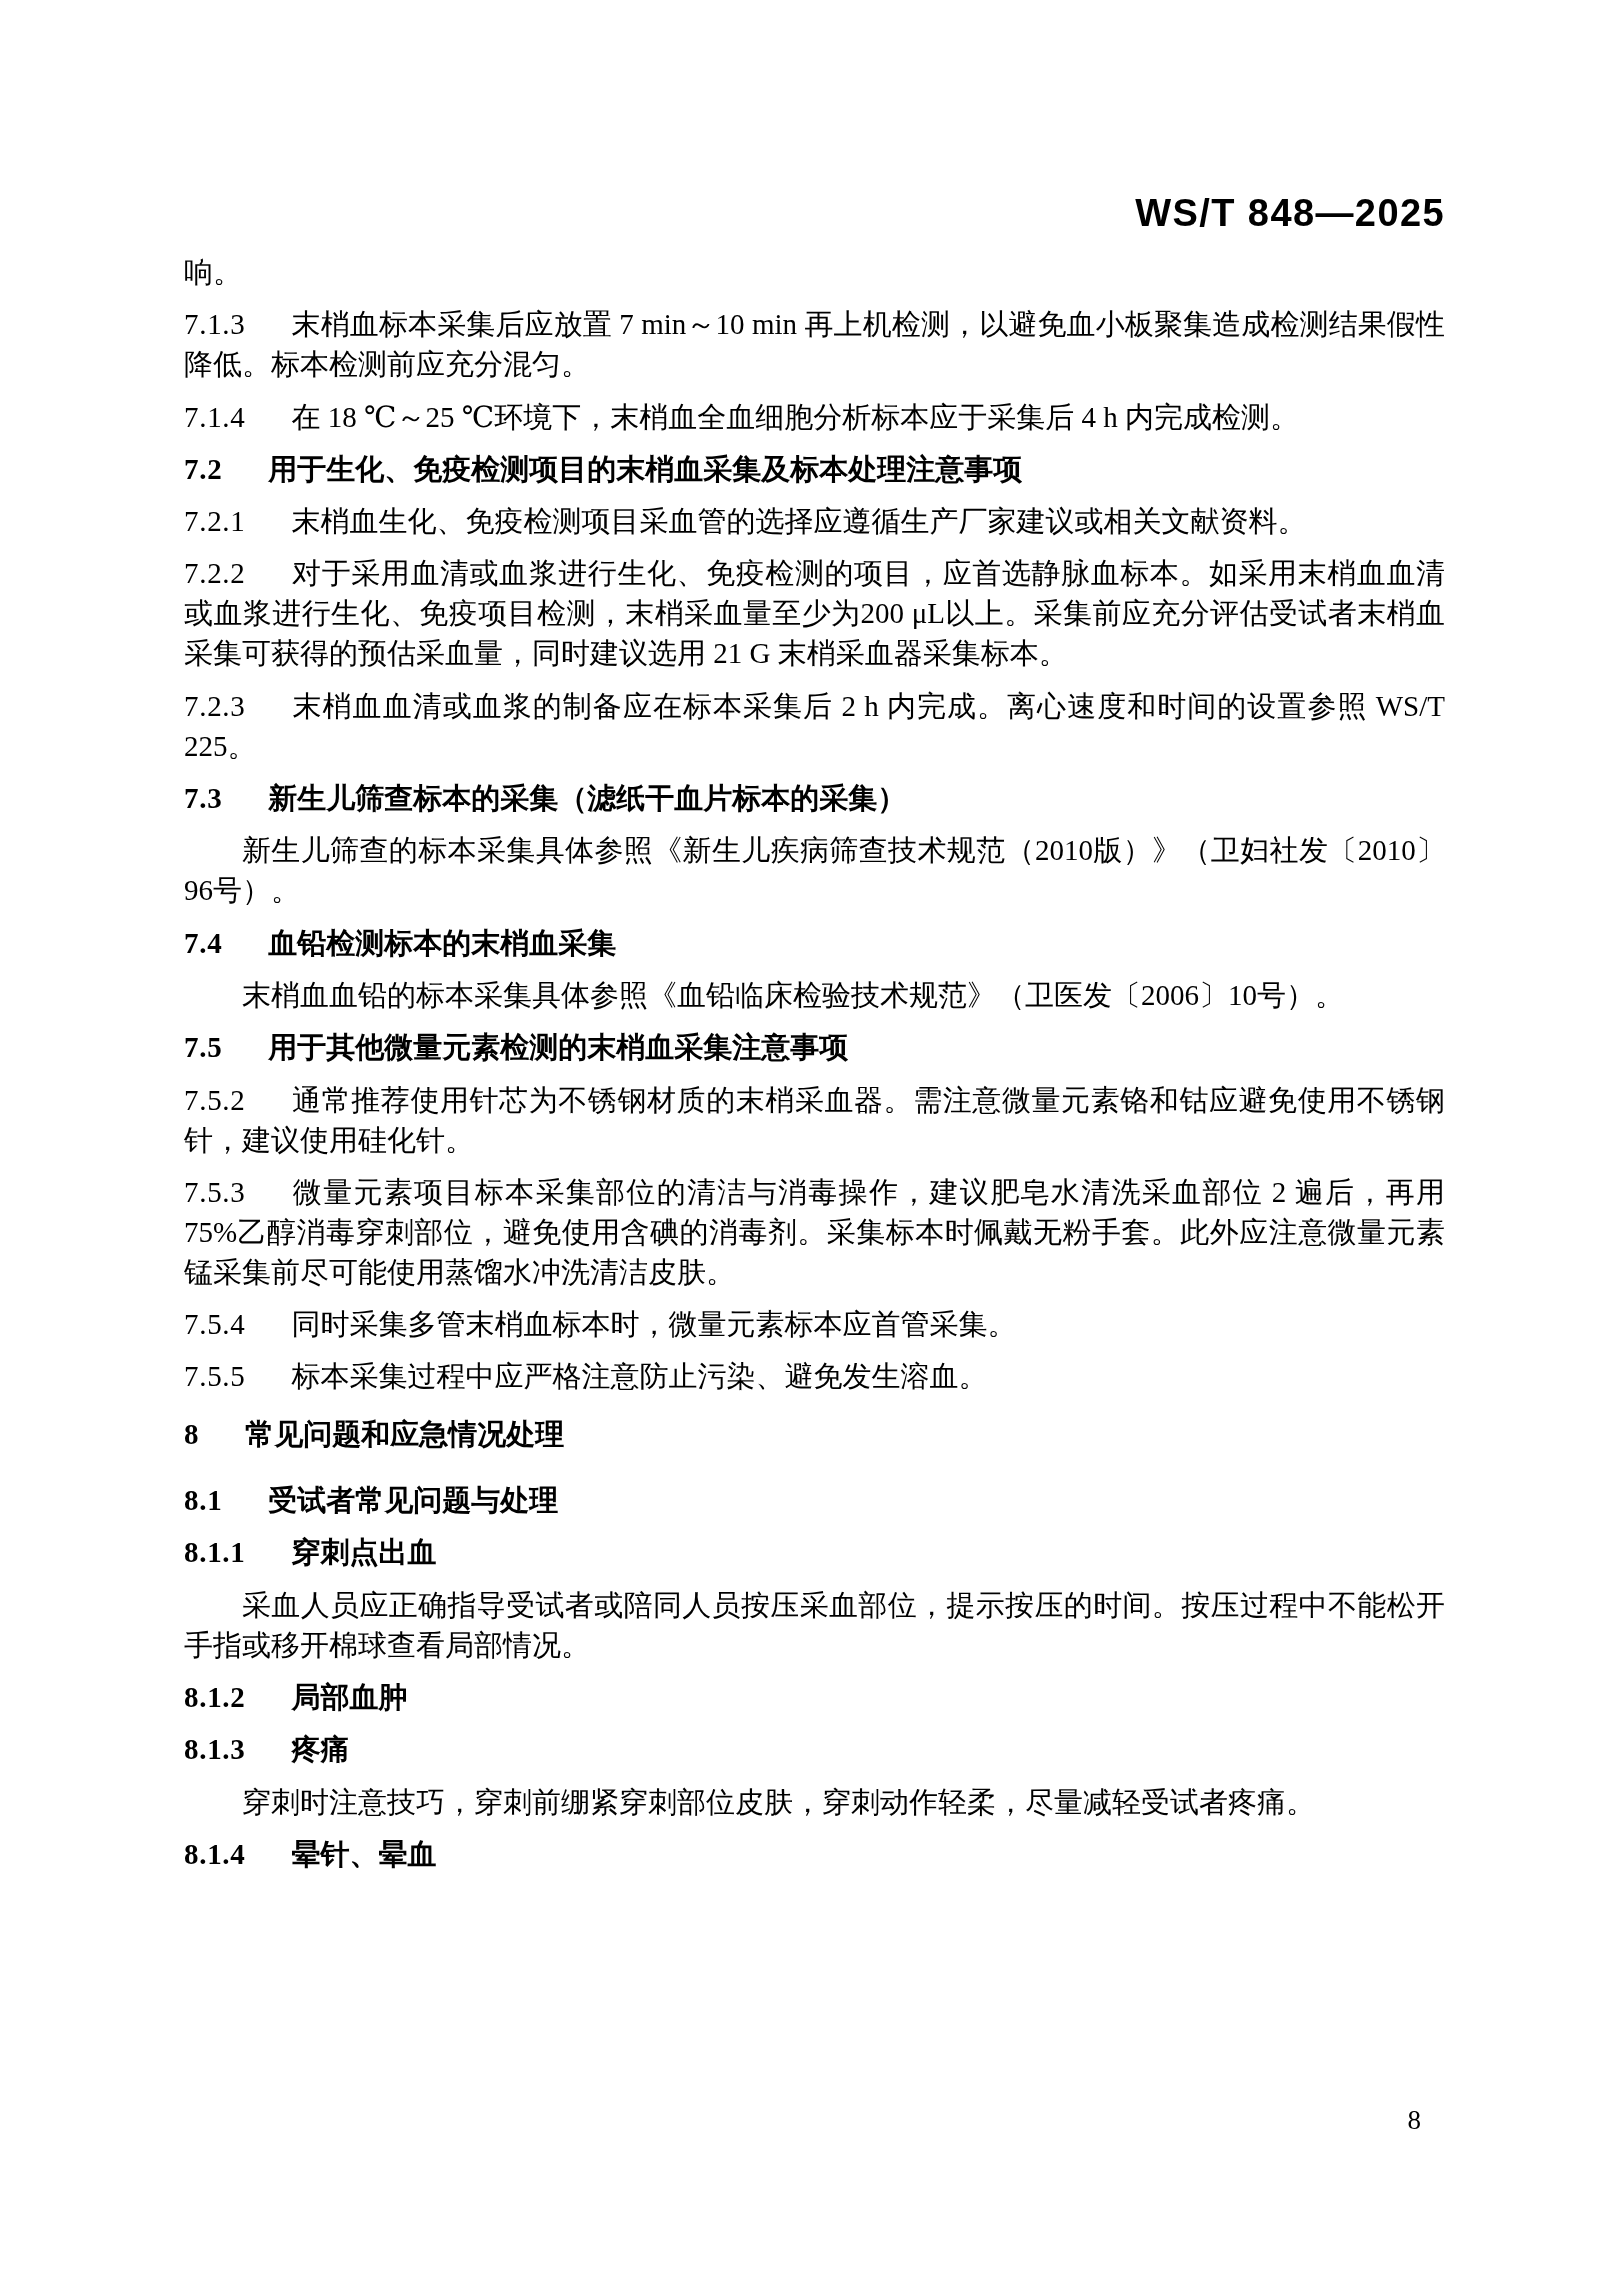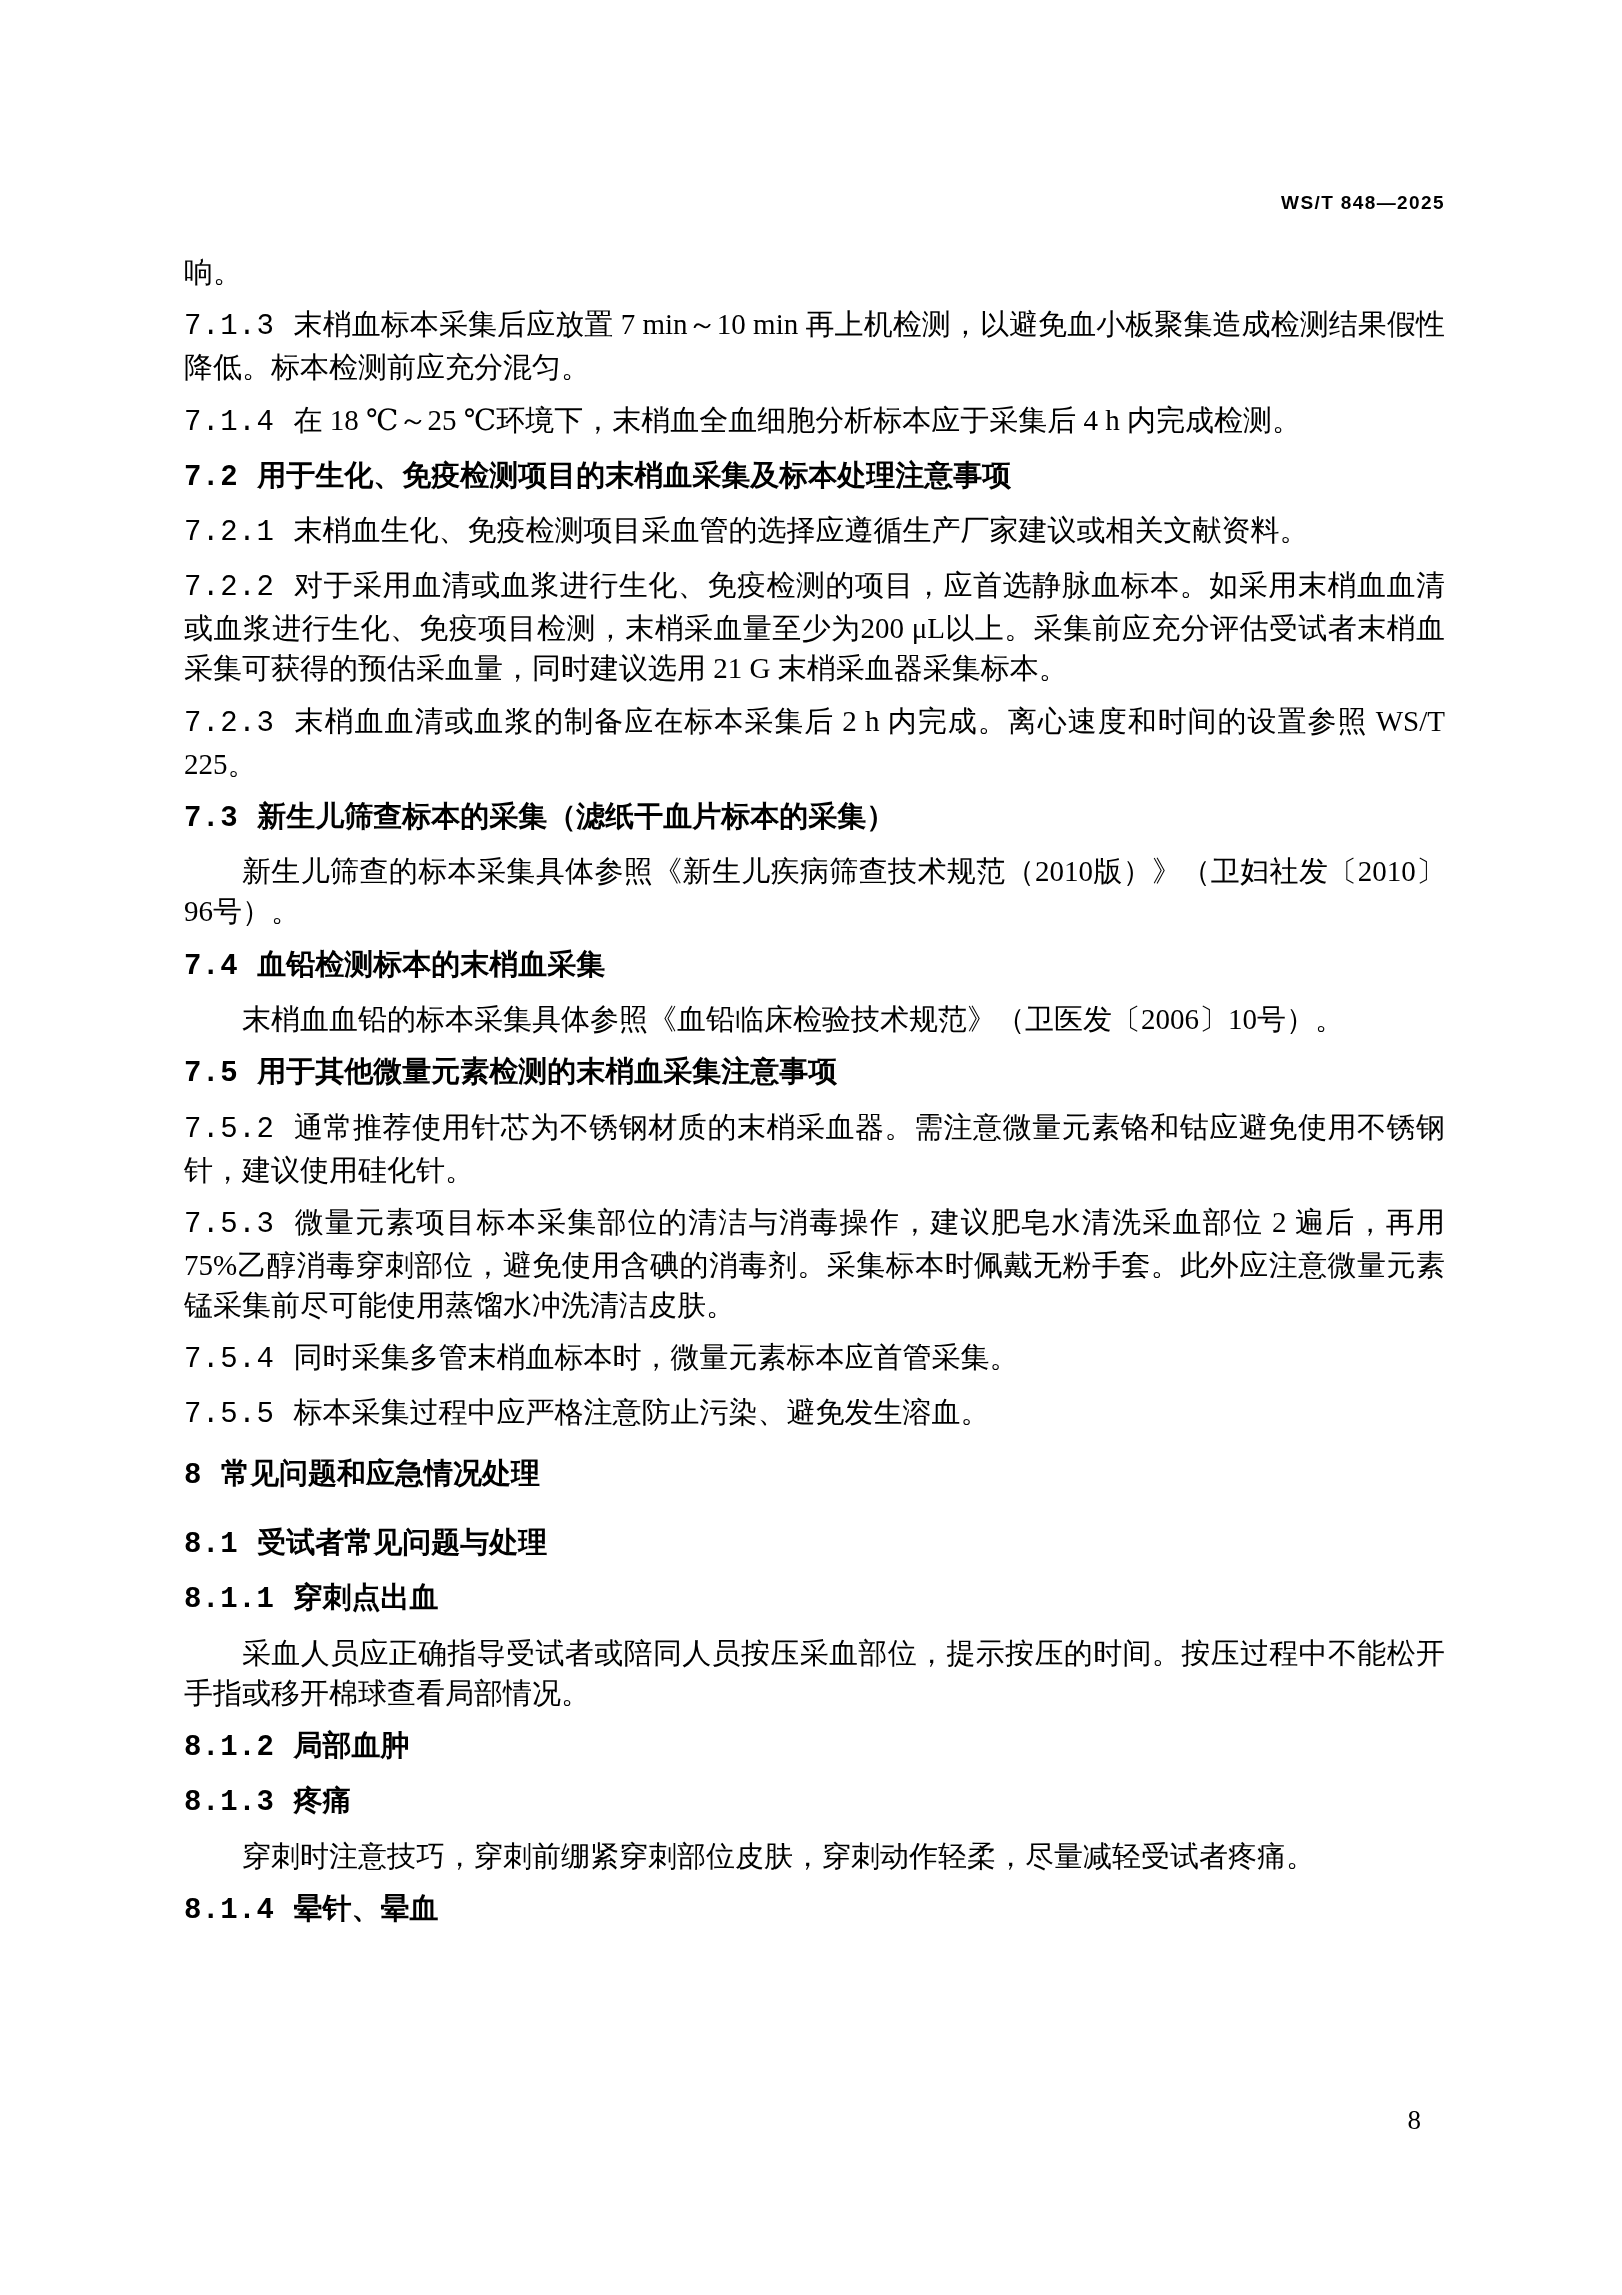--- a/index.html
+++ b/index.html
@@ -15,43 +15,43 @@
     color: #000000;
     font-family: "Liberation Serif", "DejaVu Serif", serif;
     overflow: hidden;
   }
   .header {
     position: absolute;
     top: 192px;
     right: 178px;
     font-family: "Liberation Sans", "DejaVu Sans", sans-serif;
     font-weight: 700;
-    font-size: 19px;
+    font-size: 38px;
     letter-spacing: 1.4px;
     white-space: nowrap;
   }
   .content {
     position: absolute;
     top: 252px;
     left: 184px;
     width: 1261px;
     font-size: 29px;
     line-height: 40px;
     text-align: justify;
   }
   .block {
     margin: 0 0 12.3px 0;
     padding: 0;
     font-size: inherit;
     line-height: inherit;
   }
   .num {
-    font-family: Liberation Mono, monospace;
+    font-family: Liberation Serif, serif;
     letter-spacing: 0.7px;
-    margin-right: 19px;
+    margin-right: 46px;
   }
   .heading {
     font-family: "Liberation Sans", "DejaVu Sans", sans-serif;
     font-weight: 700;
   }
   .heading .num {
     font-weight: 700;
   }
   .chapter {
     margin-top: 17.7px;

